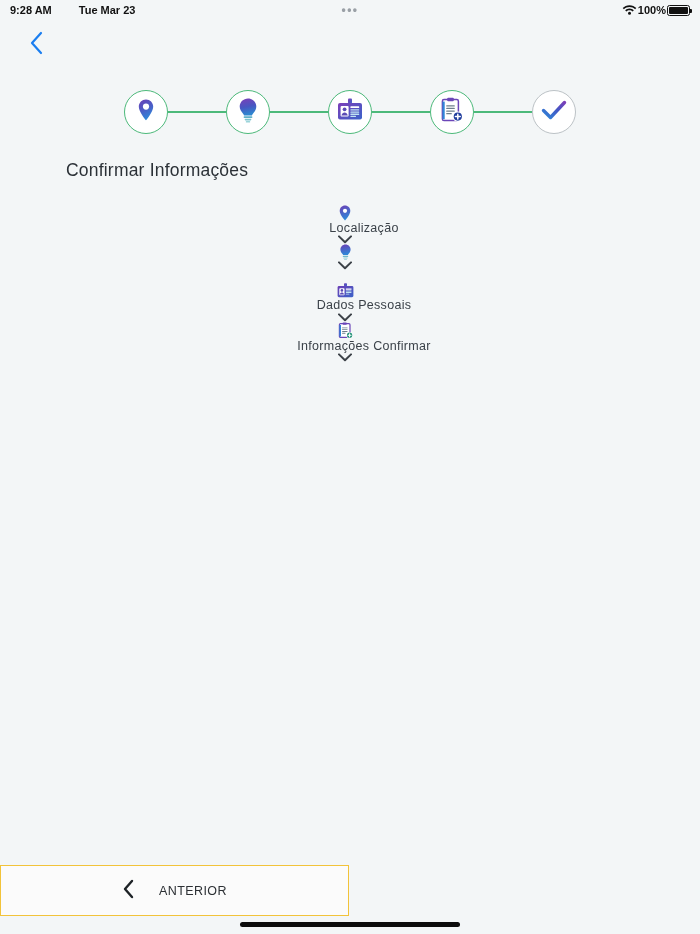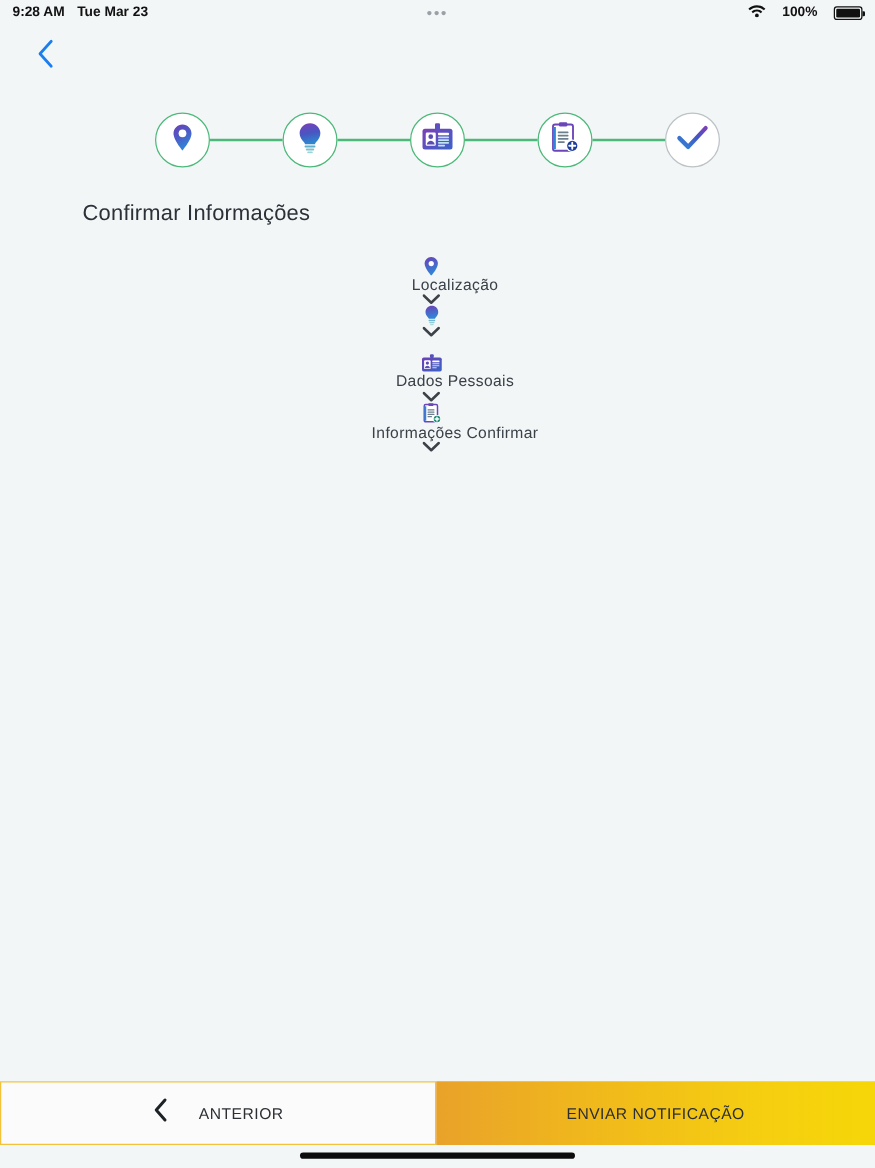--- a/index.html
+++ b/index.html
@@ -19,24 +19,24 @@
     height: 20px;
     display: flex;
     align-items: center;
     padding: 0 10px;
     font-size: 11px;
     font-weight: bold;
     color: #111;
     background: #f3f6f7;
     position: relative;
   }
-  .statusbar .left { display: flex; align-items: center; gap: 10px; }
+  .statusbar .left { display: flex; align-items: center; gap: 27px; }
   .statusbar .right {
     position: absolute; right: 10px; top: 0; height: 20px;
-    display: flex; align-items: center; gap: 13px;
+    display: flex; align-items: center; gap: 1px;
   }
   .statusbar .center-dots {
     position: absolute; left: 0; right: 0; top: 0; height: 20px;
     display: flex; align-items: center; justify-content: center;
     color: #9aa0a6; letter-spacing: 1.5px; font-size: 12px;
   }
   .battery {
     width: 23px; height: 11px;
     border: 1px solid #111; border-radius: 2.5px;
     position: relative; box-sizing: border-box;
@@ -395,18 +395,15 @@
 
 <div class="bottombar">
   <div class="btn-prev">
     <span>
       <svg width="13" height="20" viewBox="0 0 13 20">
         <path d="M10 2 L3 10 L10 18" fill="none" stroke="#1d2226" stroke-width="2.4" stroke-linecap="round" stroke-linejoin="round"></path>
       </svg>
     </span>
     <span class="label">ANTERIOR</span>
   </div>
-  <div class="btn-send">
-    <span class="label">ENVIAR NOTIFICAÇÃO</span>
-  </div>
 </div>
 
 <div class="home-indicator"></div>
 
 </body></html>

